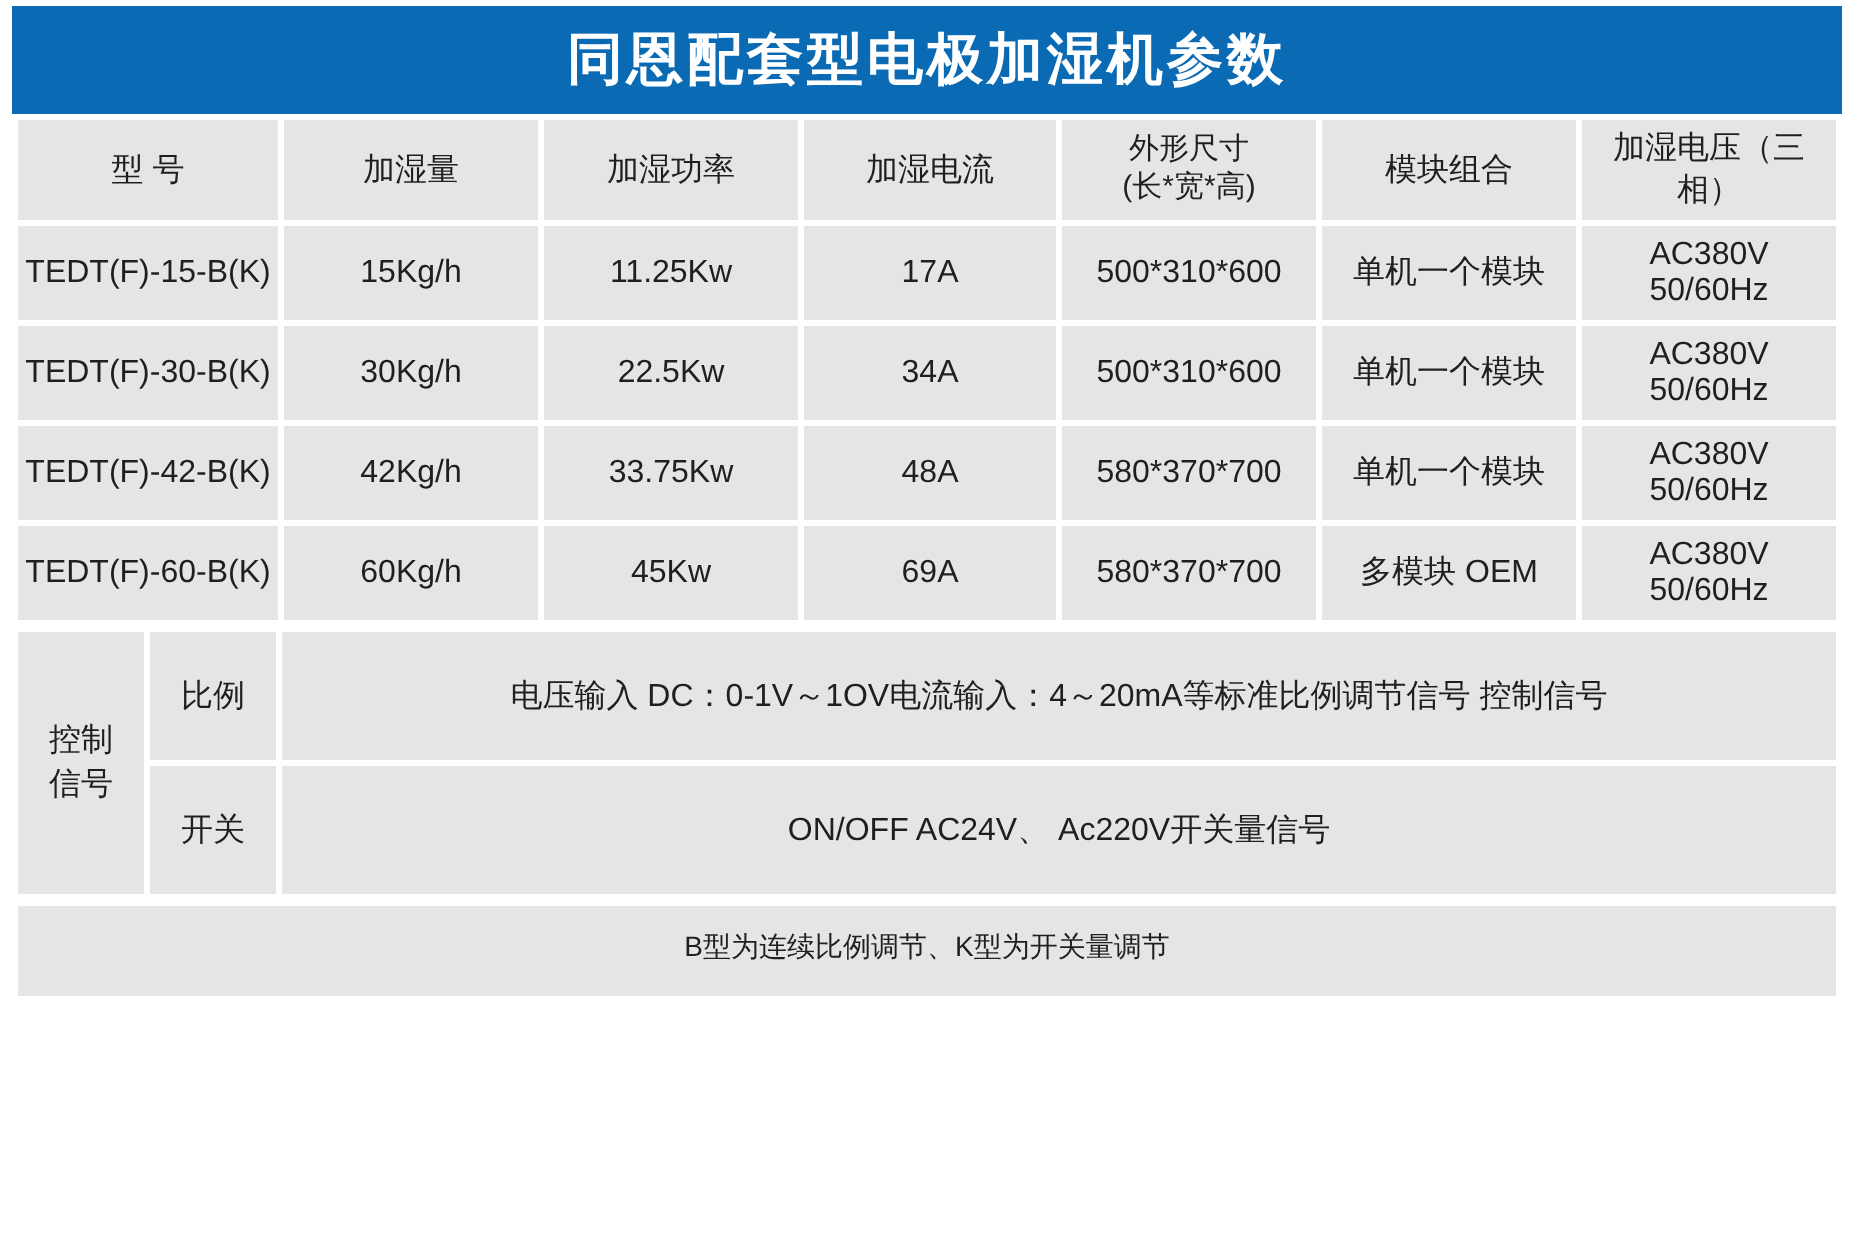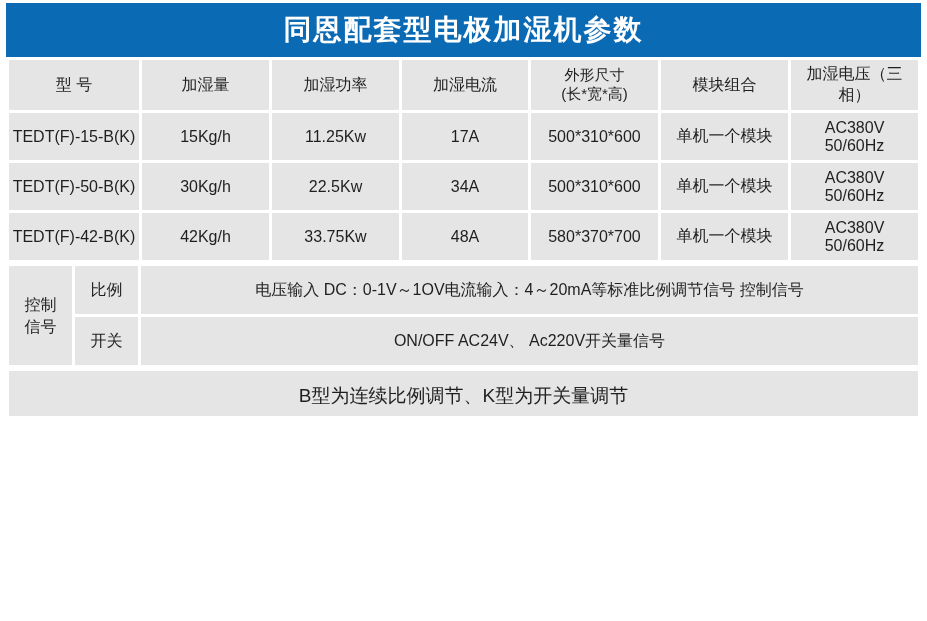--- a/index.html
+++ b/index.html
@@ -47,23 +47,23 @@
     font-size: 16px;
     font-weight: normal;
     color: var(--text);
     padding: 0 2px;
     overflow: hidden;
   }
   .spec-table th { height: 50px; }
   .spec-table td { height: 47px; }
   .spec-table th.dim { font-size: 15px; line-height: 1.25; margin-left: 39px; }
   .pre { white-space: pre-line; }
-  .control-table td { height: 48px; }
+  .control-table td { height: 64px; }
   .control-table .group { line-height: 1.35; }
-  .footer-table td { height: 45px; font-size: 19px; vertical-align: top; padding-top: 12px; }
+  .footer-table td { height: 45px; font-size: 14px; vertical-align: top; padding-top: 12px; }
 </style>
 </head>
 <body>
 
 <div class="page">
 
   <div class="title-bar">
     <span>同恩配套型电极加湿机参数</span>
   </div>
 
@@ -93,35 +93,44 @@
       <tr>
         <td>TEDT(F)-15-B(K)</td>
         <td>15Kg/h</td>
         <td>11.25Kw</td>
         <td>17A</td>
         <td>500*310*600</td>
         <td>单机一个模块</td>
         <td>AC380V 50/60Hz</td>
       </tr>
       <tr>
-        <td>TEDT(F)-50-B(K)</td>
+        <td>TEDT(F)-30-B(K)</td>
         <td>30Kg/h</td>
         <td>22.5Kw</td>
         <td>34A</td>
         <td>500*310*600</td>
         <td>单机一个模块</td>
         <td>AC380V 50/60Hz</td>
       </tr>
       <tr>
         <td>TEDT(F)-42-B(K)</td>
         <td>42Kg/h</td>
         <td>33.75Kw</td>
         <td>48A</td>
         <td>580*370*700</td>
         <td>单机一个模块</td>
+        <td>AC380V 50/60Hz</td>
+      </tr>
+      <tr>
+        <td>TEDT(F)-60-B(K)</td>
+        <td>60Kg/h</td>
+        <td>45Kw</td>
+        <td>69A</td>
+        <td>580*370*700</td>
+        <td>多模块 OEM</td>
         <td>AC380V 50/60Hz</td>
       </tr>
     </tbody>
   </table>
 
   <table class="control-table">
     <colgroup>
       <col style="width:63px">
         <col style="width:63px">
         <col style="width:777px">

